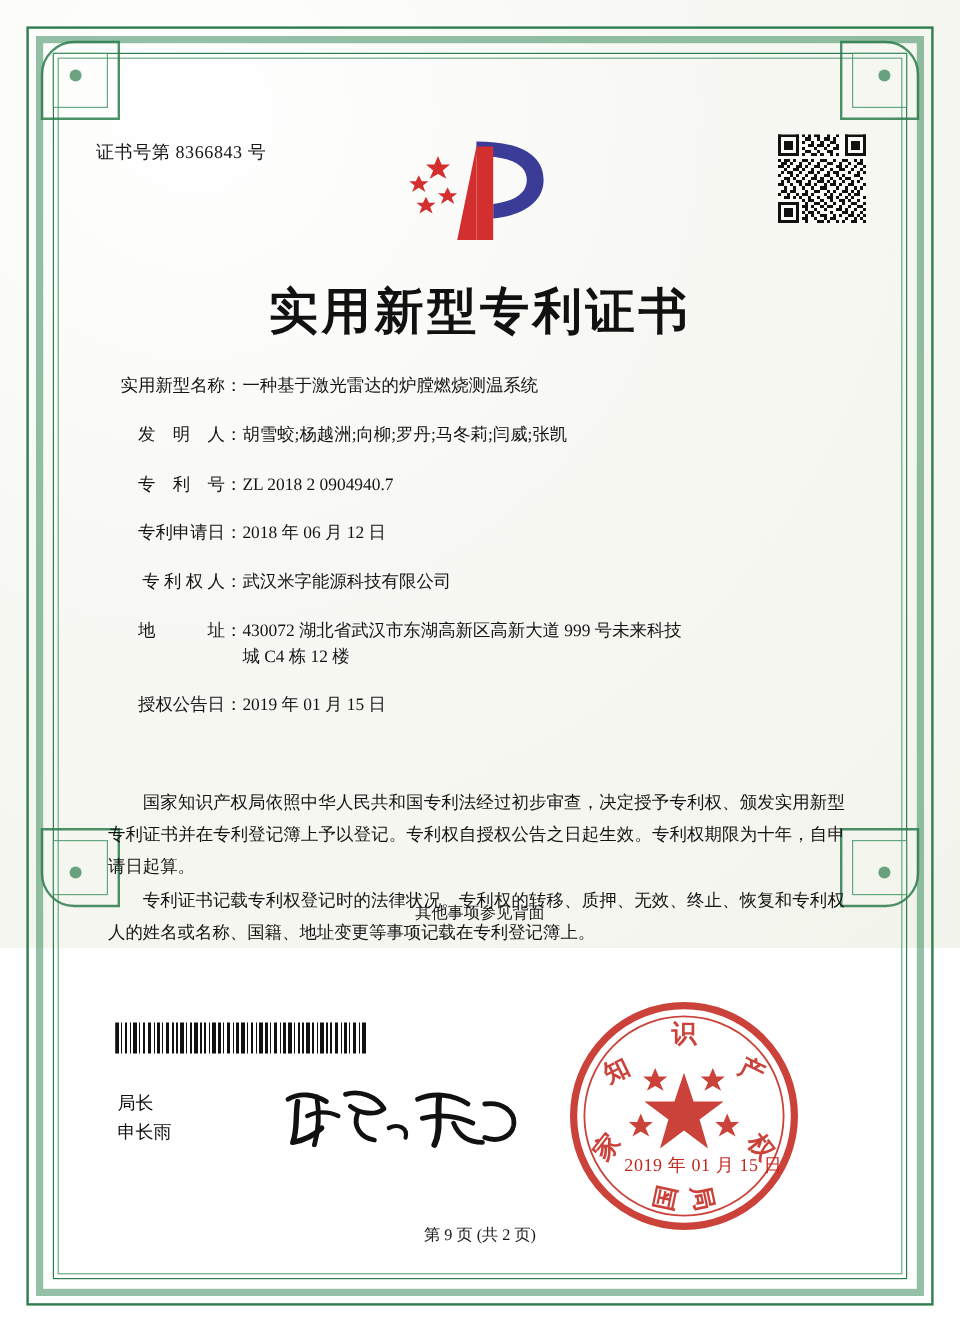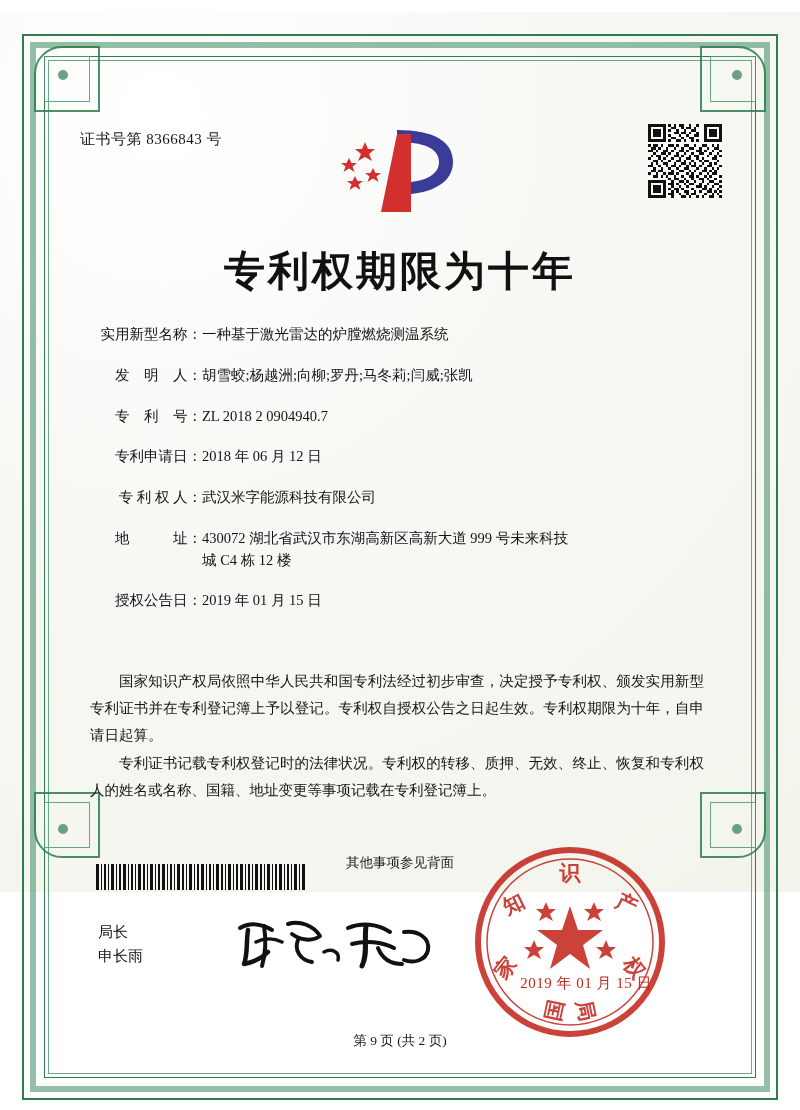--- a/index.html
+++ b/index.html
@@ -11,23 +11,23 @@
     width: 800px;
     height: 1110px;
     font-family: "Liberation Serif", serif;
     color: #1a1a1a;
     position: relative;
     overflow: hidden;
   }
 
   .page {
     position: absolute;
-    left: 0; top: 12px;
+    left: 0; top: 0;
     width: 800px;
-    height: 880px;
+    height: 790px;
     background: #fbfbf7;
     background-image:
       radial-gradient(circle at 20% 12%, #ffffff 0%, #f7f8f3 45%, #f2f4ec 100%);
   }
 
   
   .border-outer {
     position: absolute;
     left: 22px; top: 22px;
     width: 756px; height: 1066px;
@@ -518,21 +518,21 @@
         <path d="M72 14 L72 92 L56 92 Z" fill="#d32f2f"></path>
         <g fill="#d32f2f">
           <polygon points="40,22 43,29 50,29 44,34 47,41 40,37 33,41 36,34 30,29 37,29"></polygon>
           <polygon points="24,38 26.5,43 32,43 27.5,46.5 29.5,52 24,48.5 18.5,52 20.5,46.5 16,43 21.5,43"></polygon>
           <polygon points="30,56 32.5,61 38,61 33.5,64.5 35.5,70 30,66.5 24.5,70 26.5,64.5 22,61 27.5,61"></polygon>
           <polygon points="48,48 50.5,53 56,53 51.5,56.5 53.5,62 48,58.5 42.5,62 44.5,56.5 40,53 45.5,53"></polygon>
         </g>
       </svg>
     </div>
 
-    <div class="title">专利权期限为十年</div>
+    <div class="title">实用新型专利证书</div>
 
     <div class="fields">
 
       <div class="row">
         <div class="label">实用新型名称：</div>
         <div class="value">一种基于激光雷达的炉膛燃烧测温系统</div>
       </div>
 
       <div class="row">
         <div class="label">发　明　人：</div>

